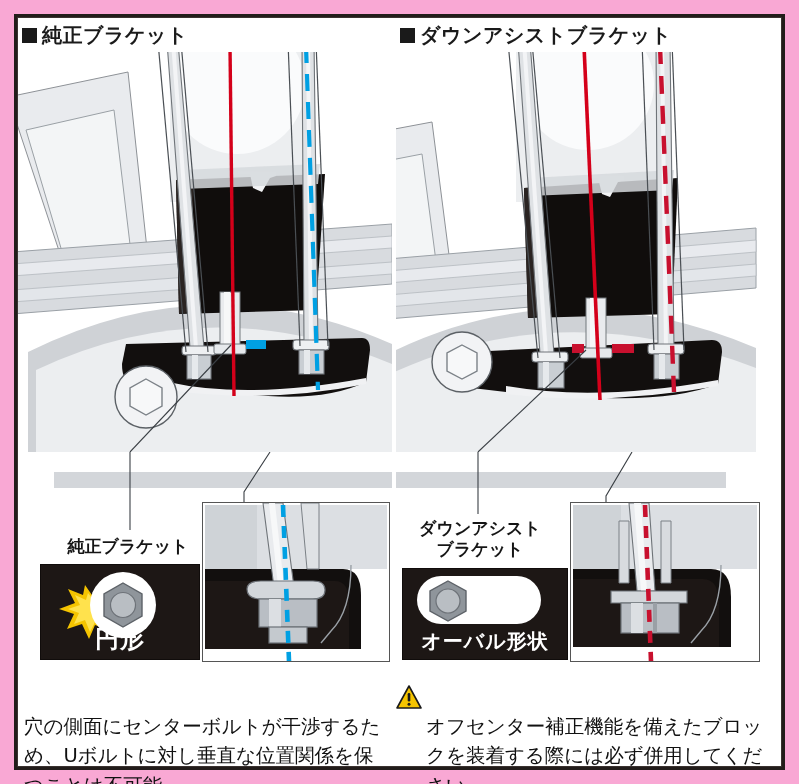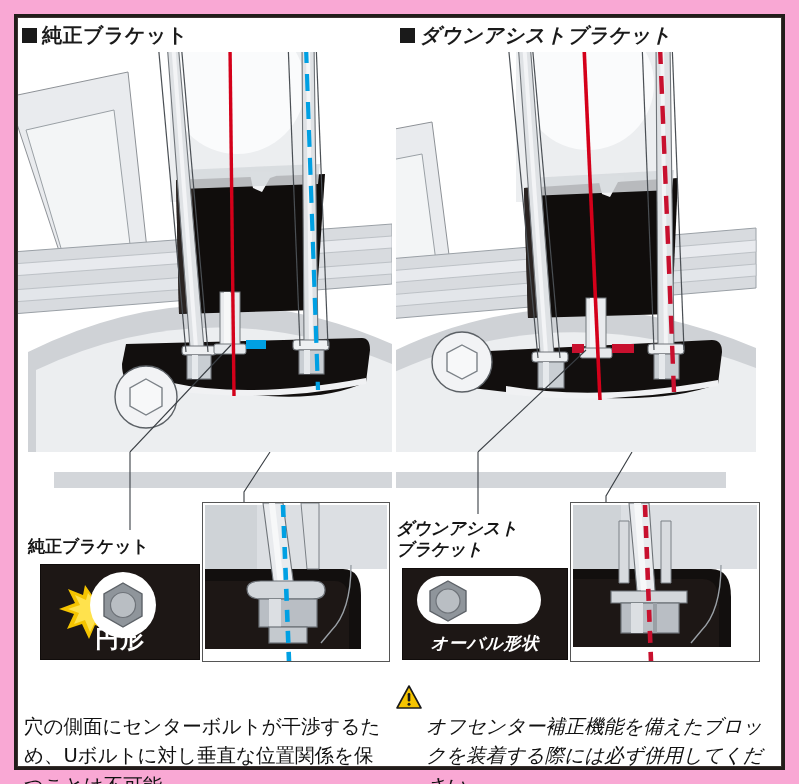--- a/index.html
+++ b/index.html
@@ -32,21 +32,21 @@
     pointer-events:none;
   }
 
   
   .half{
     position:absolute;
     top:18px;
     width:374px;height:726px;
   }
   .half.left{left:18px;}
-  .half.right{left:396px;font-style:italic;}
+  .half.right{left:396px;}
 
   
   .heading{
     position:absolute;
     top:4px;left:4px;
     font-size:20px;
     font-weight:700;
     color:#1a1a1a;
     letter-spacing:0.5px;
     white-space:nowrap;
@@ -76,20 +76,21 @@
     width:374px;height:226px;
   }
 
   
   .callout-label{
     position:absolute;
     font-size:17px;
     font-weight:700;
     color:#151515;
     line-height:1.18;
+    text-align:center;
     white-space:pre-line;
   }
 
   
   .swatch{
     position:absolute;
     background:#1d1715;
     border:1px solid #100c0b;
     box-sizing:border-box;
   }
@@ -357,21 +358,21 @@
 
       <div class="callout-label" style="left:0px;top:66px;width:168px;line-height:1.22;">ダウンアシスト
 ブラケット</div>
 
       <div class="swatch" style="left:6px;top:116px;width:166px;height:92px;">
         <svg width="164" height="90" viewBox="0 0 164 90" xmlns="http://www.w3.org/2000/svg">
           <rect x="14" y="7" width="124" height="48" rx="24" fill="#ffffff"></rect>
           <polygon points="45,12 63,22 63,42 45,52 27,42 27,22" fill="#8f959b" stroke="#5d6268" stroke-width="1.4"></polygon>
           <circle cx="45" cy="32" r="12" fill="#b9bec3" stroke="#6d7278" stroke-width="1.2"></circle>
         </svg>
-        <div class="swatch-caption" style="font-size:17px;">オーバル形状</div>
+        <div class="swatch-caption" style="font-size:20px;">オーバル形状</div>
       </div>
 
       <div class="inset" style="left:174px;top:50px;width:190px;height:160px;">
         <svg width="188" height="158" viewBox="0 0 188 158" xmlns="http://www.w3.org/2000/svg">
           <rect x="0" y="0" width="188" height="158" fill="#ffffff"></rect>
           <rect x="2" y="2" width="184" height="64" fill="#dcdfe3"></rect>
           <rect x="2" y="2" width="48" height="64" fill="#cfd3d7"></rect>
           <path d="M 2 66 L 140 66 Q 160 66 160 94 L 160 144 L 2 144 Z" fill="#120f0e"></path>
           <path d="M 2 76 L 132 76 Q 148 76 148 102 L 148 144 L 2 144 Z" fill="#1d1715"></path>
           <rect x="2" y="144" width="184" height="14" fill="#ffffff"></rect>

